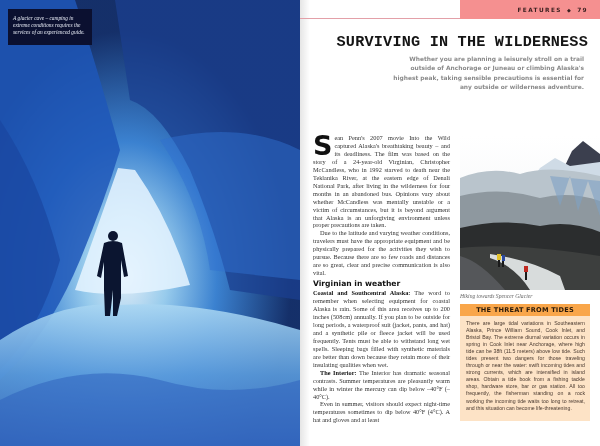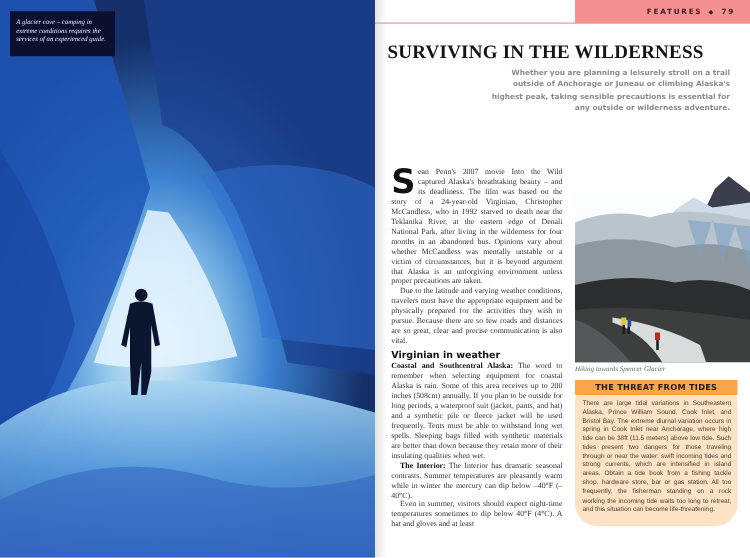--- a/index.html
+++ b/index.html
@@ -27,22 +27,22 @@
   }
   .header-rule { position: absolute; left: 300px; top: 18px; width: 160px; height: 1px; background: #e3a0a8; }
   .header-bar {
     position: absolute; left: 460px; top: 0; width: 140px; height: 19px; background: #f59090;
     display: flex; align-items: center; justify-content: flex-end; padding-right: 12px;
     font-family: "DejaVu Sans", sans-serif; font-weight: bold; font-size: 5.8px; letter-spacing: 1.4px; color: #3a2020;
   }
   .header-bar .sep { margin: 0 5px; font-size: 5px; }
 
   .title {
-    position: absolute; left: 310px; top: 33px; width: 278px; 
-    font-family: Liberation Serif, serif; font-weight: bold; font-size: 15.2px; color: #151515; letter-spacing: 0.2px;
+    position: absolute; left: 310px; top: 33px; width: 278px; text-align: right;
+    font-family: Liberation Mono, monospace; font-weight: bold; font-size: 15.2px; color: #151515; letter-spacing: 0.2px;
   }
   .intro {
     position: absolute; left: 390px; top: 55px; width: 194px; text-align: right;
     font-family: "DejaVu Sans", sans-serif; font-weight: bold; font-size: 5.9px; line-height: 9.4px; color: #8a8a8a;
   }
 
   .body-col {
     position: absolute; left: 313px; top: 134px; width: 137px;
     font-family: "Liberation Serif", serif; font-size: 6.3px; line-height: 7.95px; color: #333; text-align: justify;
   }
@@ -57,21 +57,21 @@
     margin: 3px 0 1px 0; text-indent: 0 !important;
   }
   .run-in { font-weight: bold; color: #111; }
 
   .photo2 { position: absolute; left: 460px; top: 136px; width: 140px; height: 154px; overflow: hidden; background: #fff; }
   .photo2-caption {
     position: absolute; left: 460px; top: 293px; width: 130px;
     font-family: "Liberation Serif", serif; font-style: italic; font-size: 5.6px; color: #666;
   }
 
-  .tides-box { position: absolute; left: 460px; top: 304px; width: 130px; height: 117px; background: #fde3c6; border-radius: 18px; }
+  .tides-box { position: absolute; left: 460px; top: 304px; width: 130px; height: 117px; background: #fde3c6; }
   .tides-title {
     height: 12px; background: #f9a64a; display: flex; align-items: center; justify-content: center;
     font-family: "DejaVu Sans", sans-serif; font-weight: bold; font-size: 6.6px; color: #2a1a0a; letter-spacing: 0.2px;
   }
   .tides-text {
     padding: 4px 5px 0 6px; font-family: "Liberation Sans", sans-serif; font-size: 5.2px; line-height: 7.05px;
     color: #4a3a30; text-align: justify;
   }
 </style>
 </head>

